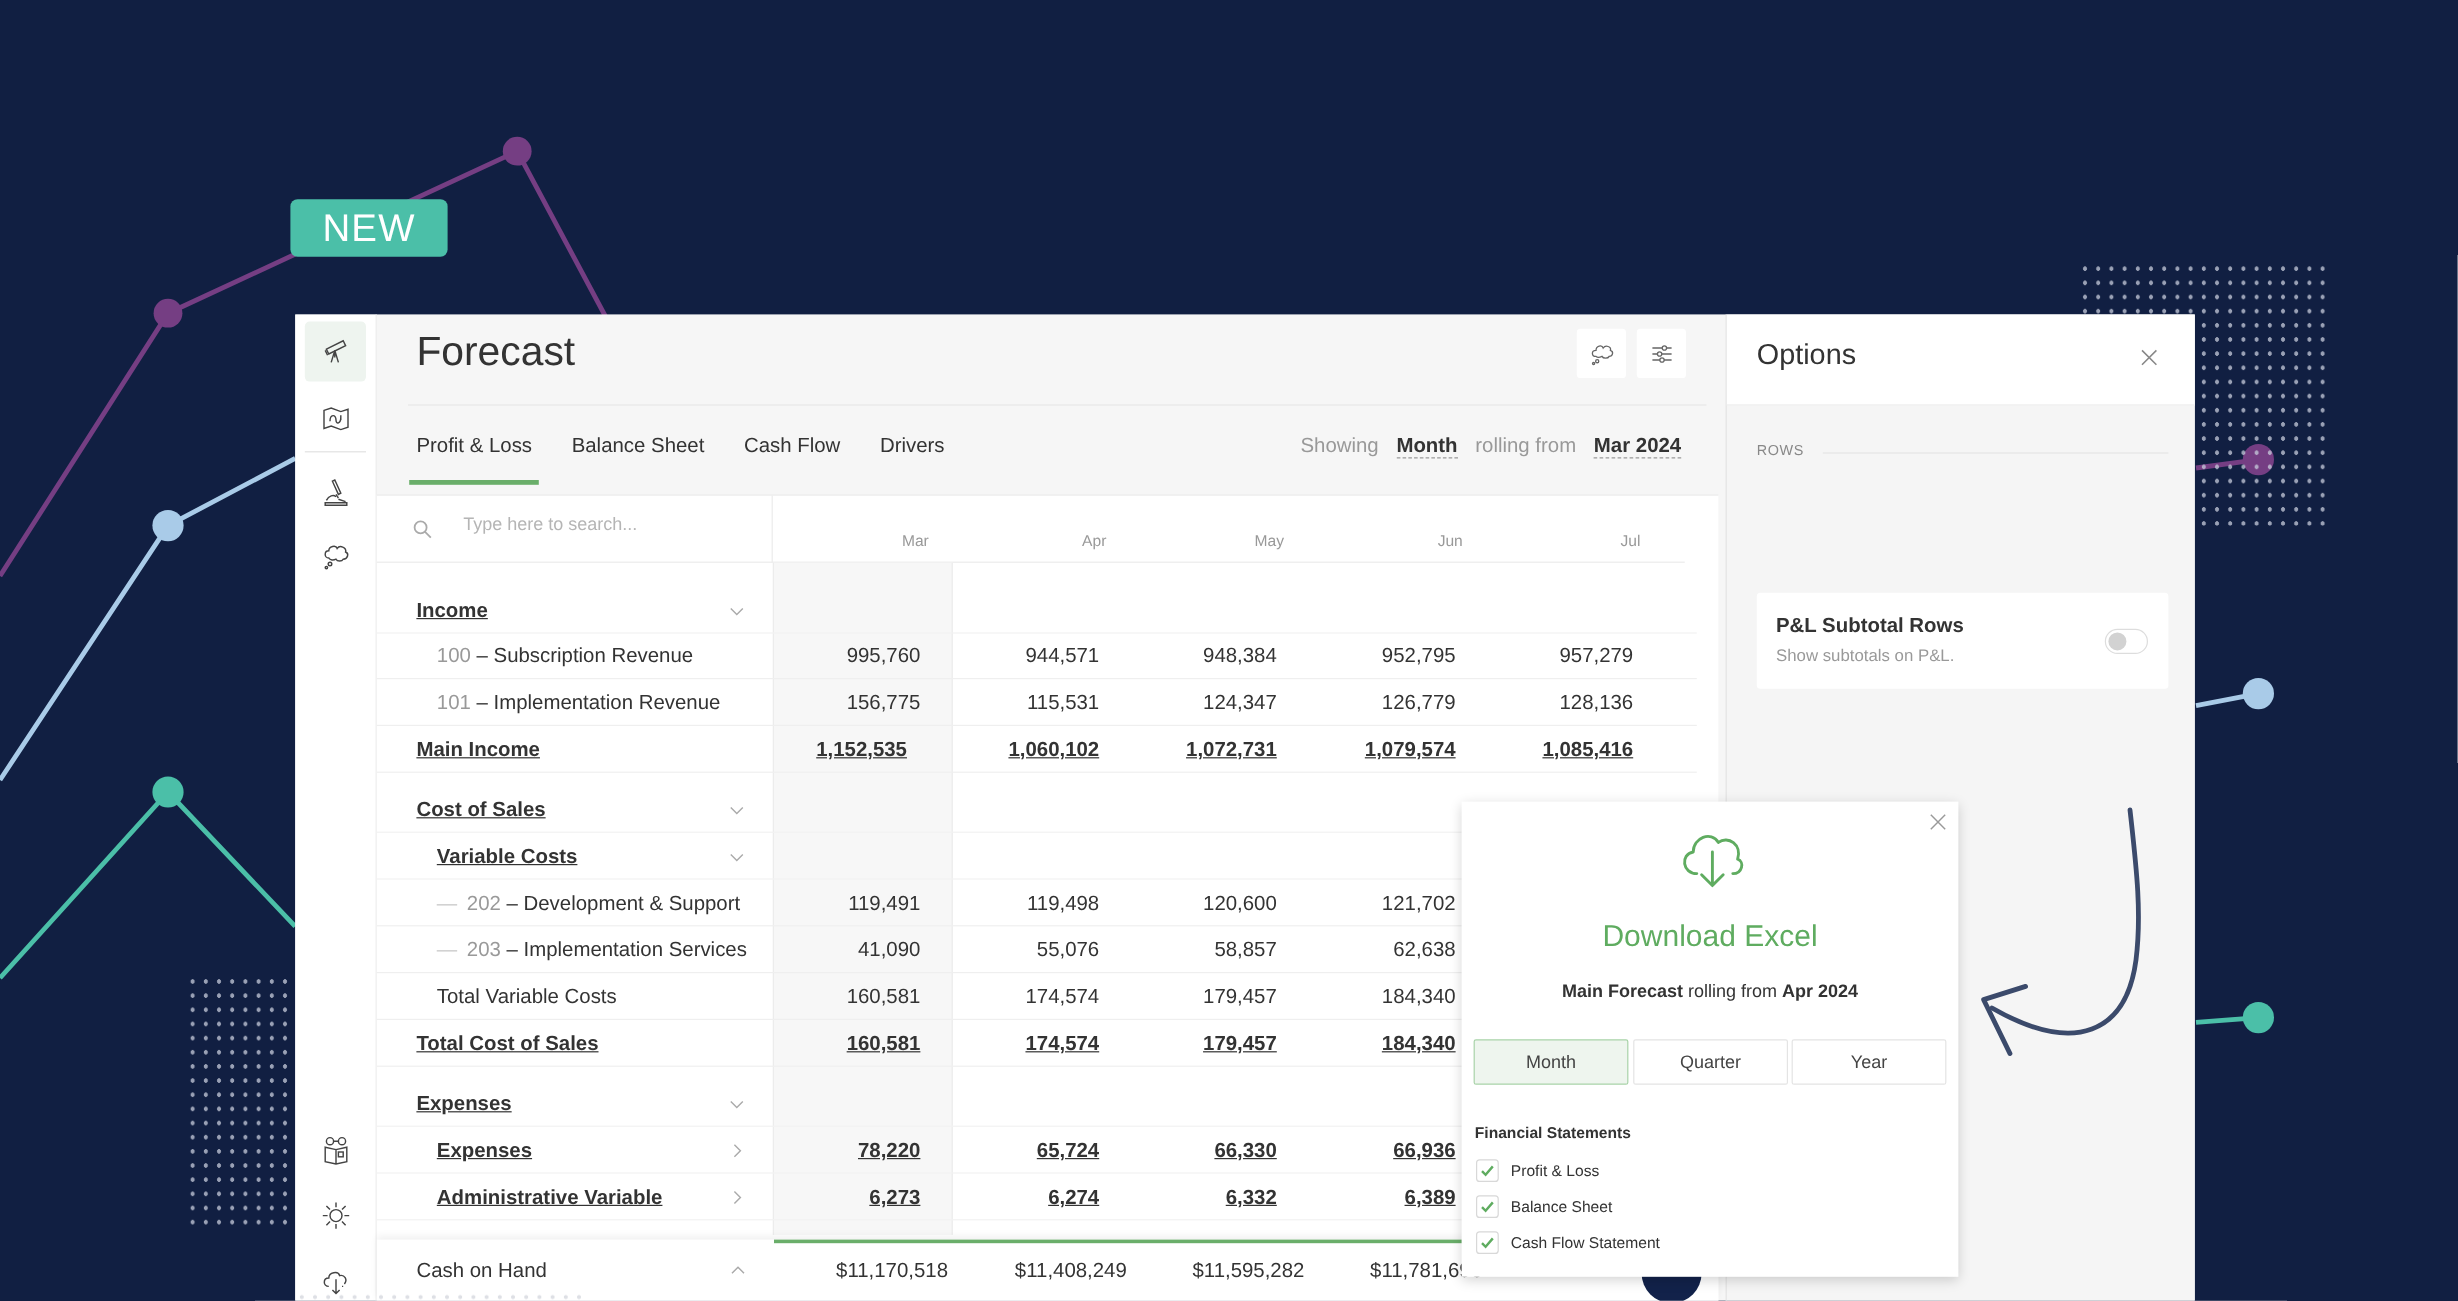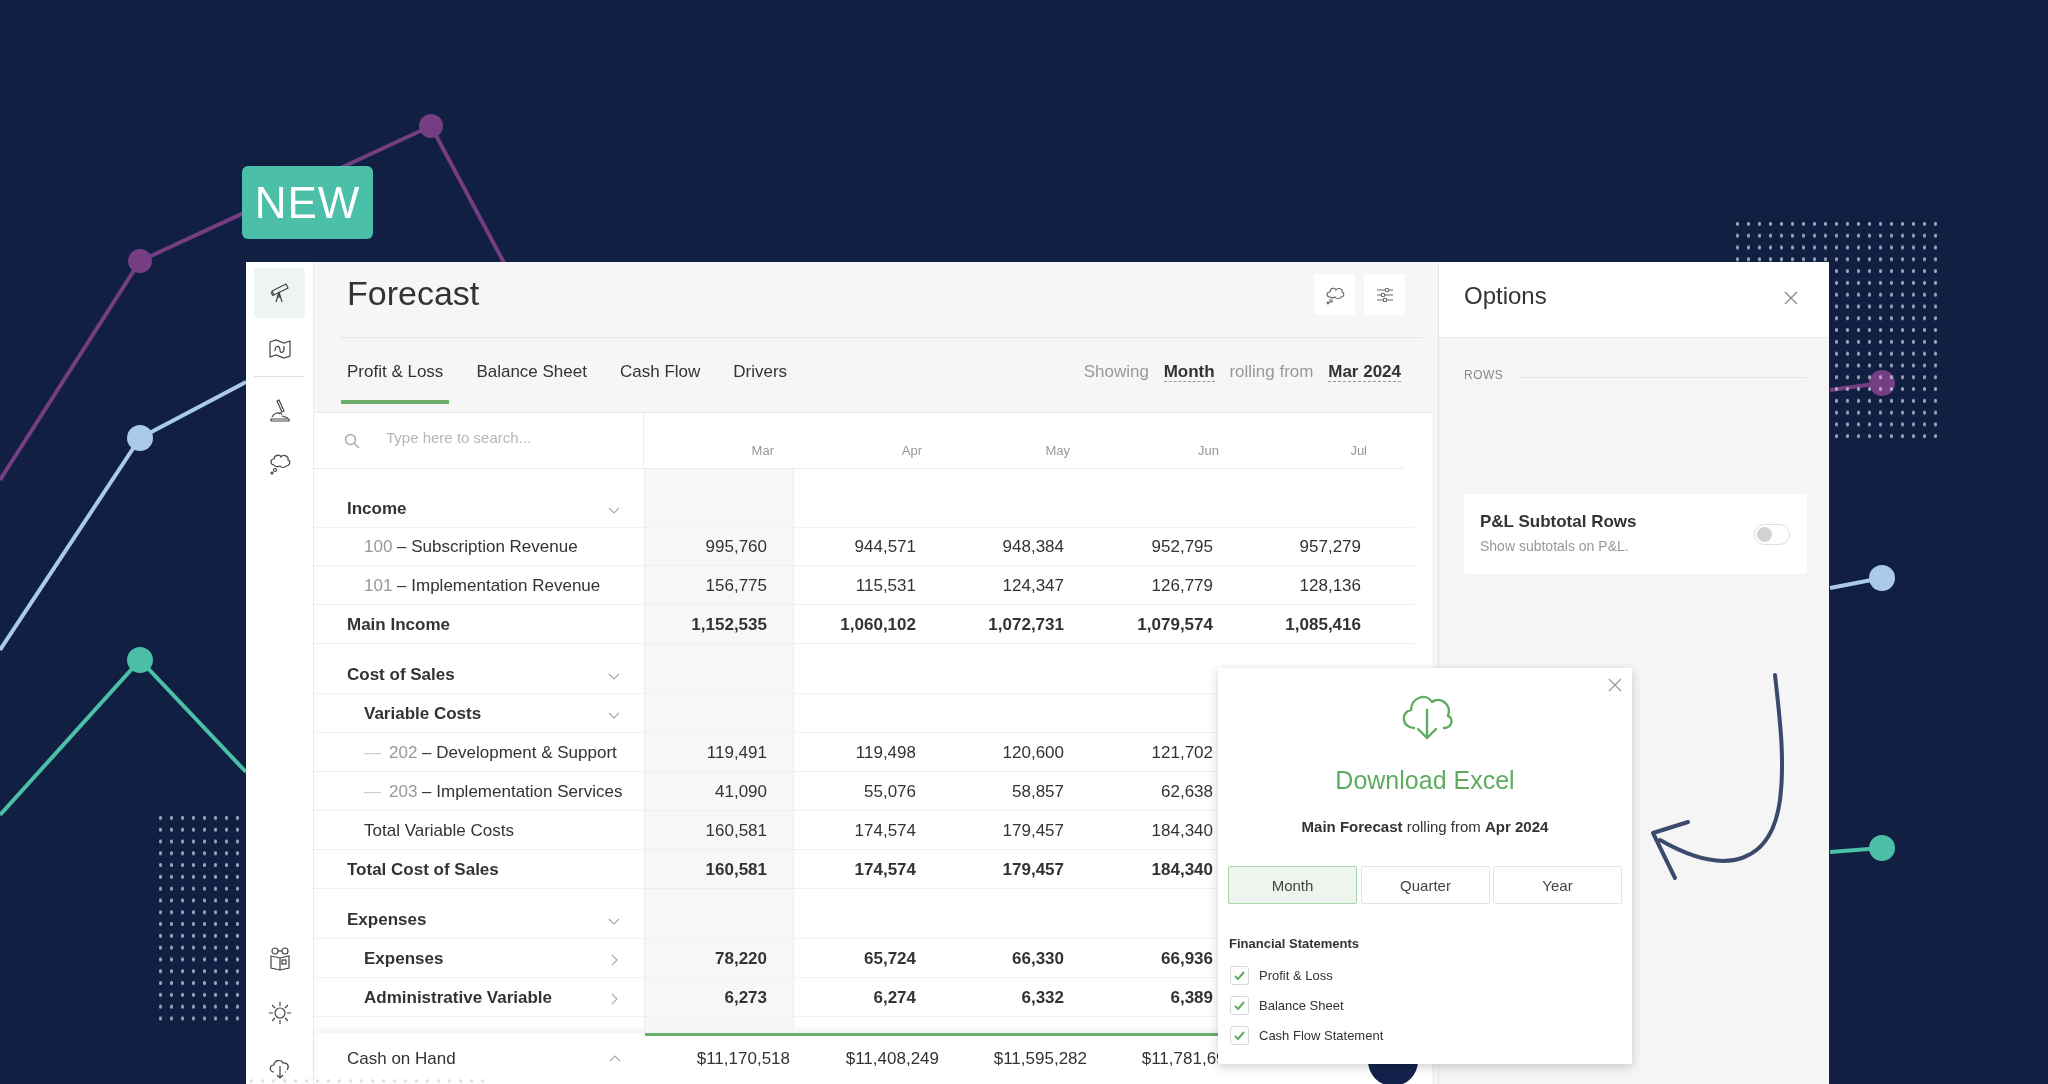--- a/index.html
+++ b/index.html
@@ -3,21 +3,21 @@
 <meta charset="utf-8">
 <style>
   * { box-sizing: border-box; margin: 0; padding: 0; }
   html, body { width: 2048px; height: 1084px; overflow: hidden; }
   body { background: #111f42; font-family: "Liberation Sans", sans-serif; position: relative; color: #333; }
 
   .bg-svg { position: absolute; left: 0; top: 0; width: 2048px; height: 1084px; }
   .dots { position: absolute; background-image: radial-gradient(circle, rgba(200,205,220,0.75) 1.6px, transparent 2px); background-size: 11px 11.8px; }
   .dots-light { position: absolute; background-image: radial-gradient(circle, rgba(160,165,180,0.35) 1.4px, transparent 1.9px); background-size: 11px 11.8px; pointer-events: none; }
 
-  .new-badge { position: absolute; left: 242px; top: 166px; width: 131px; height: 73px; background: #4bbfa8; border-radius: 6px; color: #fff; font-size: 44px; letter-spacing: 1px; display: flex; align-items: center; justify-content: center; }
+  .new-badge { position: absolute; left: 242px; top: 166px; width: 131px; height: 48px; background: #4bbfa8; border-radius: 6px; color: #fff; font-size: 32px; letter-spacing: 1px; display: flex; align-items: center; justify-content: center; }
 
   .app { position: absolute; left: 246px; top: 262px; width: 1583px; height: 822px; background: #f6f6f6; overflow: hidden; }
   .leftnav { position: absolute; left: 0; top: 0; width: 68px; height: 822px; background: #fff; border-right: 1px solid #ececec; }
   .nav-btn { position: absolute; left: 8px; width: 51px; height: 50px; border-radius: 4px; display: flex; align-items: center; justify-content: center; }
   .nav-btn.active { background: #eef4ef; }
   .nav-btn svg { width: 28px; height: 28px; fill: none; stroke: #444; stroke-width: 1.2; }
   .nav-sep { position: absolute; left: 8px; top: 114px; width: 51px; height: 1px; background: #e2e2e2; }
 
   .main { position: absolute; left: 68px; top: 0; width: 1370px; height: 822px; }
   .title { position: absolute; left: 33px; top: 12px; font-size: 34px; color: #333; }
@@ -39,21 +39,21 @@
   .search input::placeholder { color: #b5b5b5; }
   .col-sep { position: absolute; left: 330px; top: 56px; width: 1px; height: 560px; background: #ececec; }
   .mar-shade { position: absolute; left: 330px; top: 56px; width: 150px; height: 560px; background: #f7f7f7; border-right: 1px solid #ececec; }
   .months { position: absolute; left: 330px; top: 0; height: 56px; width: 760px; border-bottom: 1px solid #ececec; }
   .month { position: absolute; top: 30px; font-size: 13px; color: #999; text-align: right; width: 100px; }
 
   .row { position: absolute; left: 0; width: 1100px; height: 39px; border-bottom: 1px solid #efefef; }
   .row .label { position: absolute; top: 10px; font-size: 17px; color: #333; white-space: nowrap; }
   .row .label .code { color: #999; }
   .row .label .dash { color: #ccc; margin-right: 8px; }
-  .row.bold .label, .row.bold .val { font-weight: bold; }
+  .row.bold .label, .row.bold .val { font-weight: bold; text-decoration: underline; }
   .row .val { position: absolute; top: 10px; font-size: 17px; color: #333; width: 120px; text-align: right; }
   .row .chev { position: absolute; left: 294px; top: 13px; width: 12px; height: 12px; }
   .row .chev svg { width: 12px; height: 12px; fill: none; stroke: #aaa; stroke-width: 1.2; }
 
   .cash-bar { position: absolute; left: 0; top: 620px; width: 1118px; height: 52px; background: #fff; box-shadow: 0 -3px 6px rgba(0,0,0,0.06); }
   .cash-green { position: absolute; left: 331px; top: 0; width: 760px; height: 3px; background: #6aae6a; }
   .cash-bar .label { position: absolute; left: 33px; top: 16px; font-size: 17px; color: #333; }
   .cash-bar .val { position: absolute; top: 16px; font-size: 17px; color: #333; width: 140px; text-align: right; }
   .cash-bar .chev { position: absolute; left: 294px; top: 18px; }
   .cash-bar .chev svg { width: 14px; height: 14px; fill: none; stroke: #aaa; stroke-width: 1.2; }
@@ -243,21 +243,21 @@
           <div class="row" style="top: 153px;">
             <div class="label" style="left: 50px;"><span class="code">101 </span>– <span>Implementation Revenue</span></div>
             <div class="val" style="left: 333px;">156,775</div>
             <div class="val" style="left: 482px;">115,531</div>
             <div class="val" style="left: 630px;">124,347</div>
             <div class="val" style="left: 779px;">126,779</div>
             <div class="val" style="left: 927px;">128,136</div>
           </div>
           <div class="row bold" style="top: 192px;">
             <div class="label" style="left: 33px;"><span>Main Income</span></div>
-            <div class="val" style="left: 333px;">1,152,535</div>
+            <div class="val" style="left: 344px; text-align: center;">1,152,535</div>
             <div class="val" style="left: 482px;">1,060,102</div>
             <div class="val" style="left: 630px;">1,072,731</div>
             <div class="val" style="left: 779px;">1,079,574</div>
             <div class="val" style="left: 927px;">1,085,416</div>
           </div>
           <div class="row bold" style="top: 242px; border-bottom: 1px solid rgb(242, 242, 242);">
             <div class="label" style="left: 33px;"><span>Cost of Sales</span></div>
             <div class="chev"><svg viewBox="0 0 12 12">
                 <path d="M1 4 L6 9 L11 4"></path>
               </svg></div>

